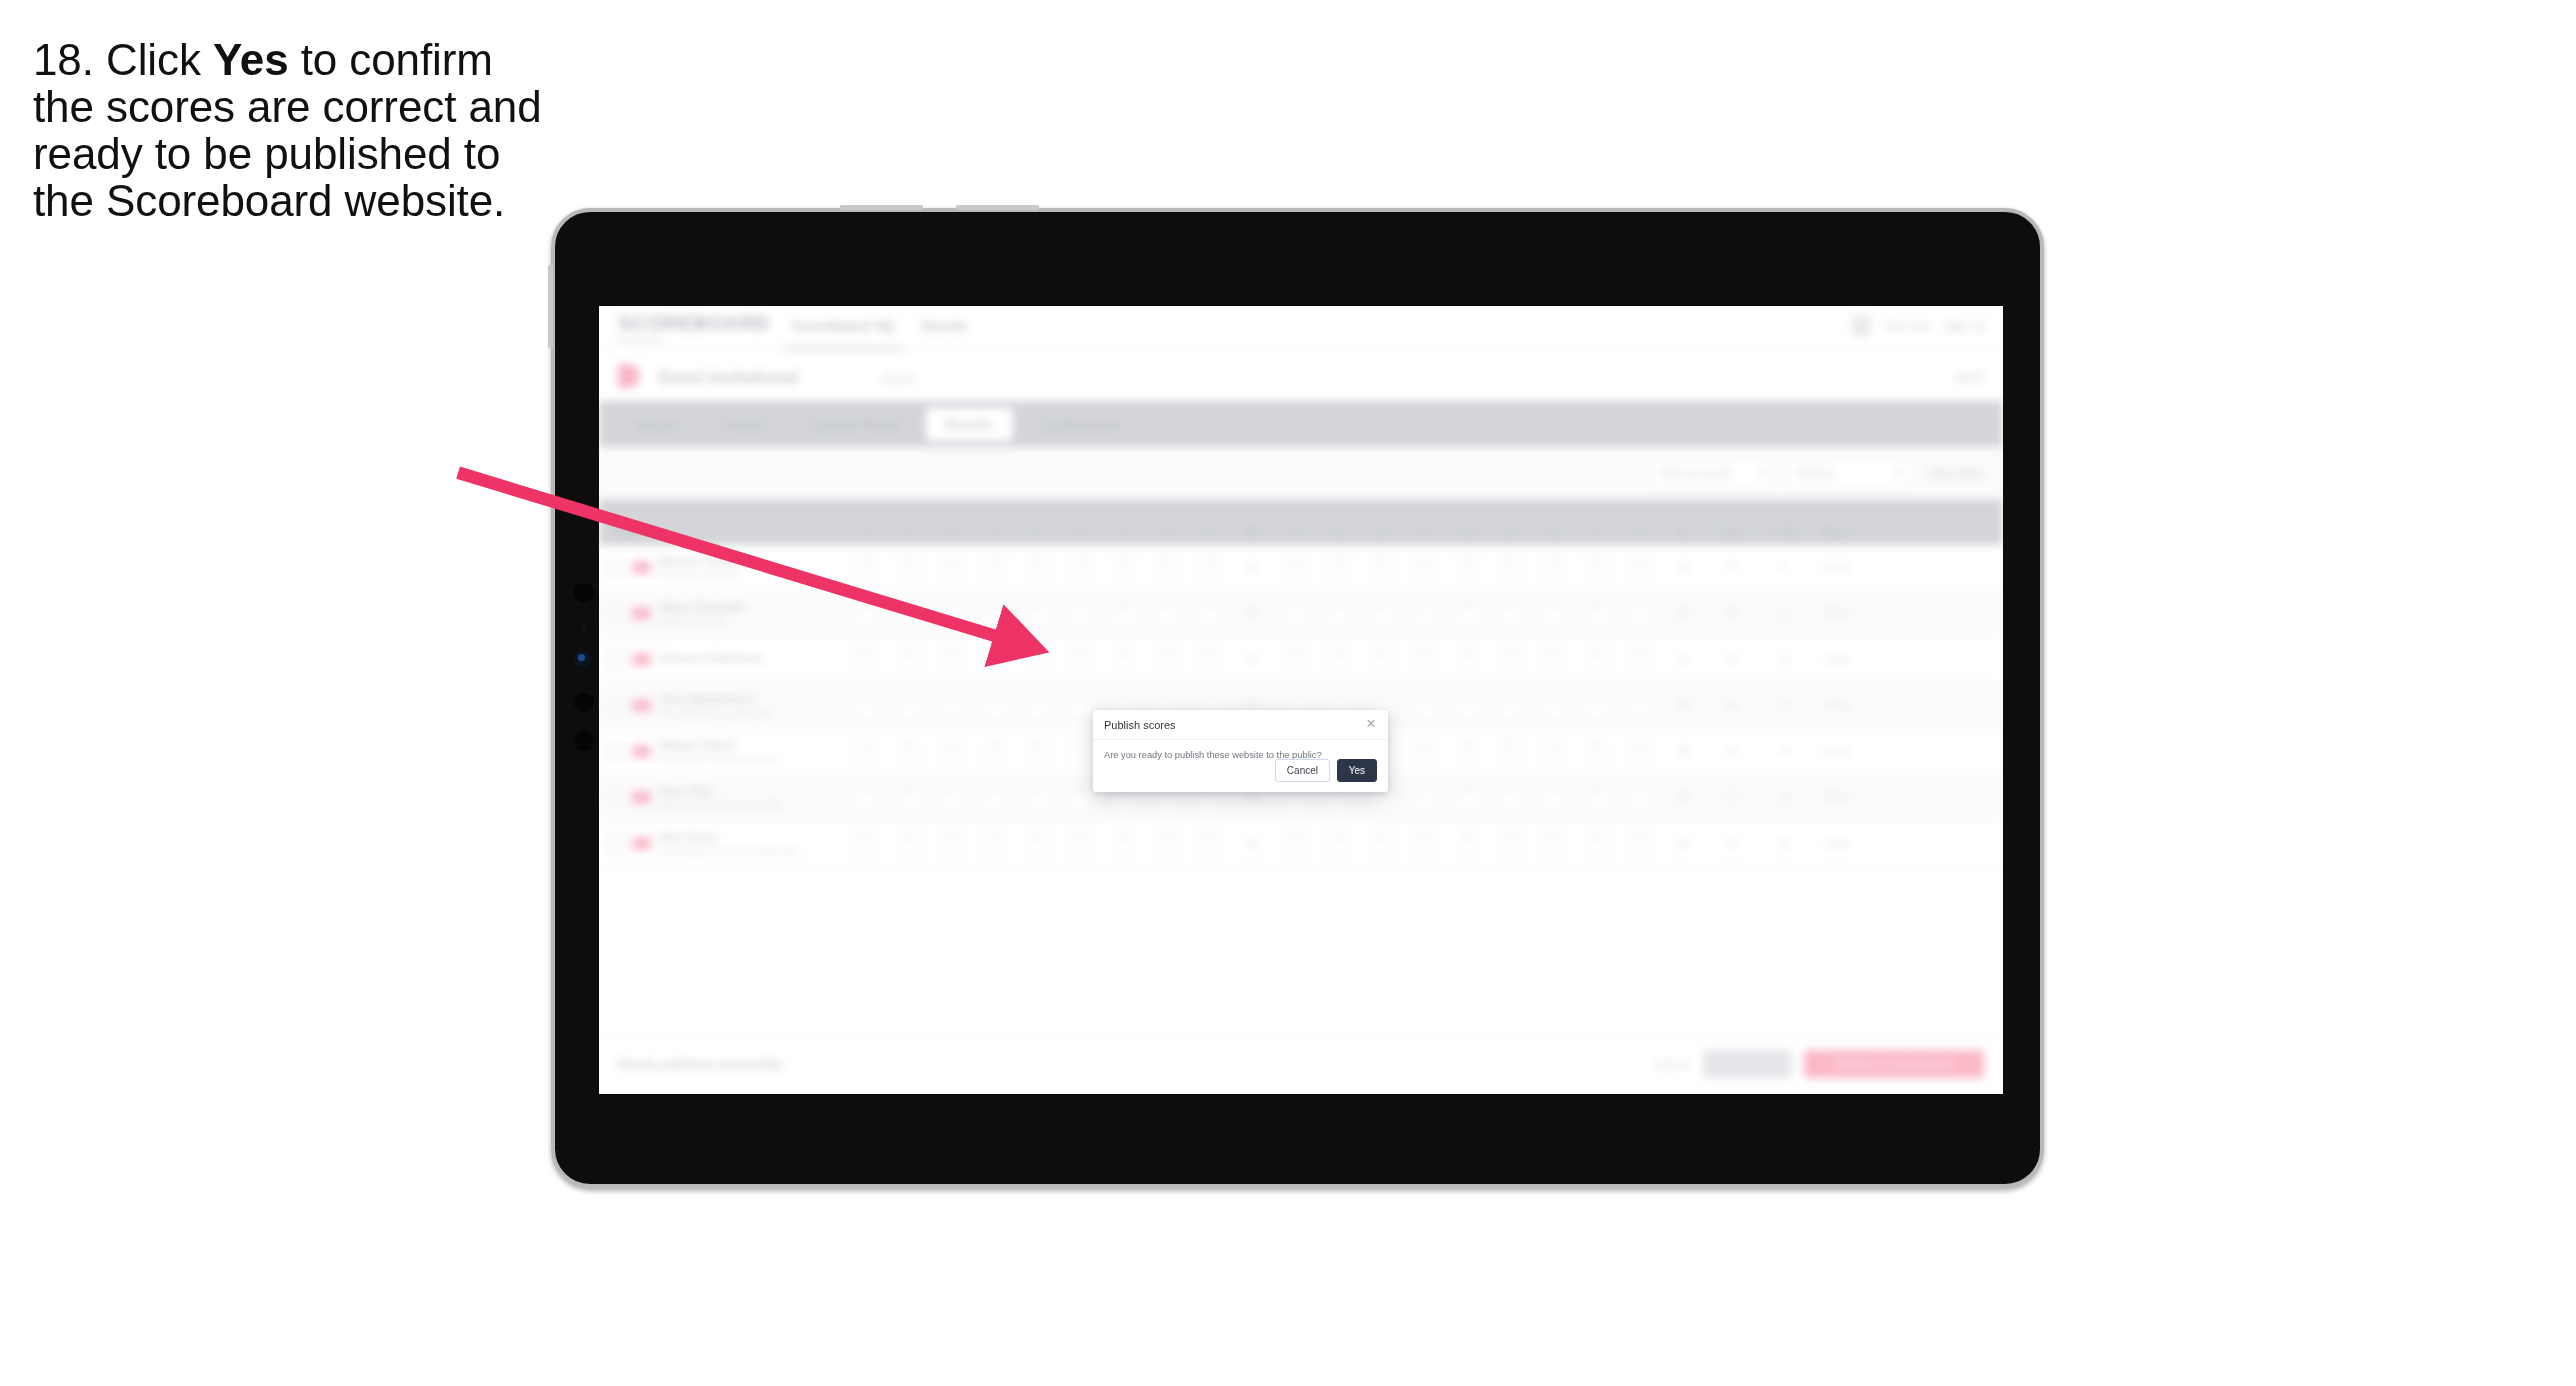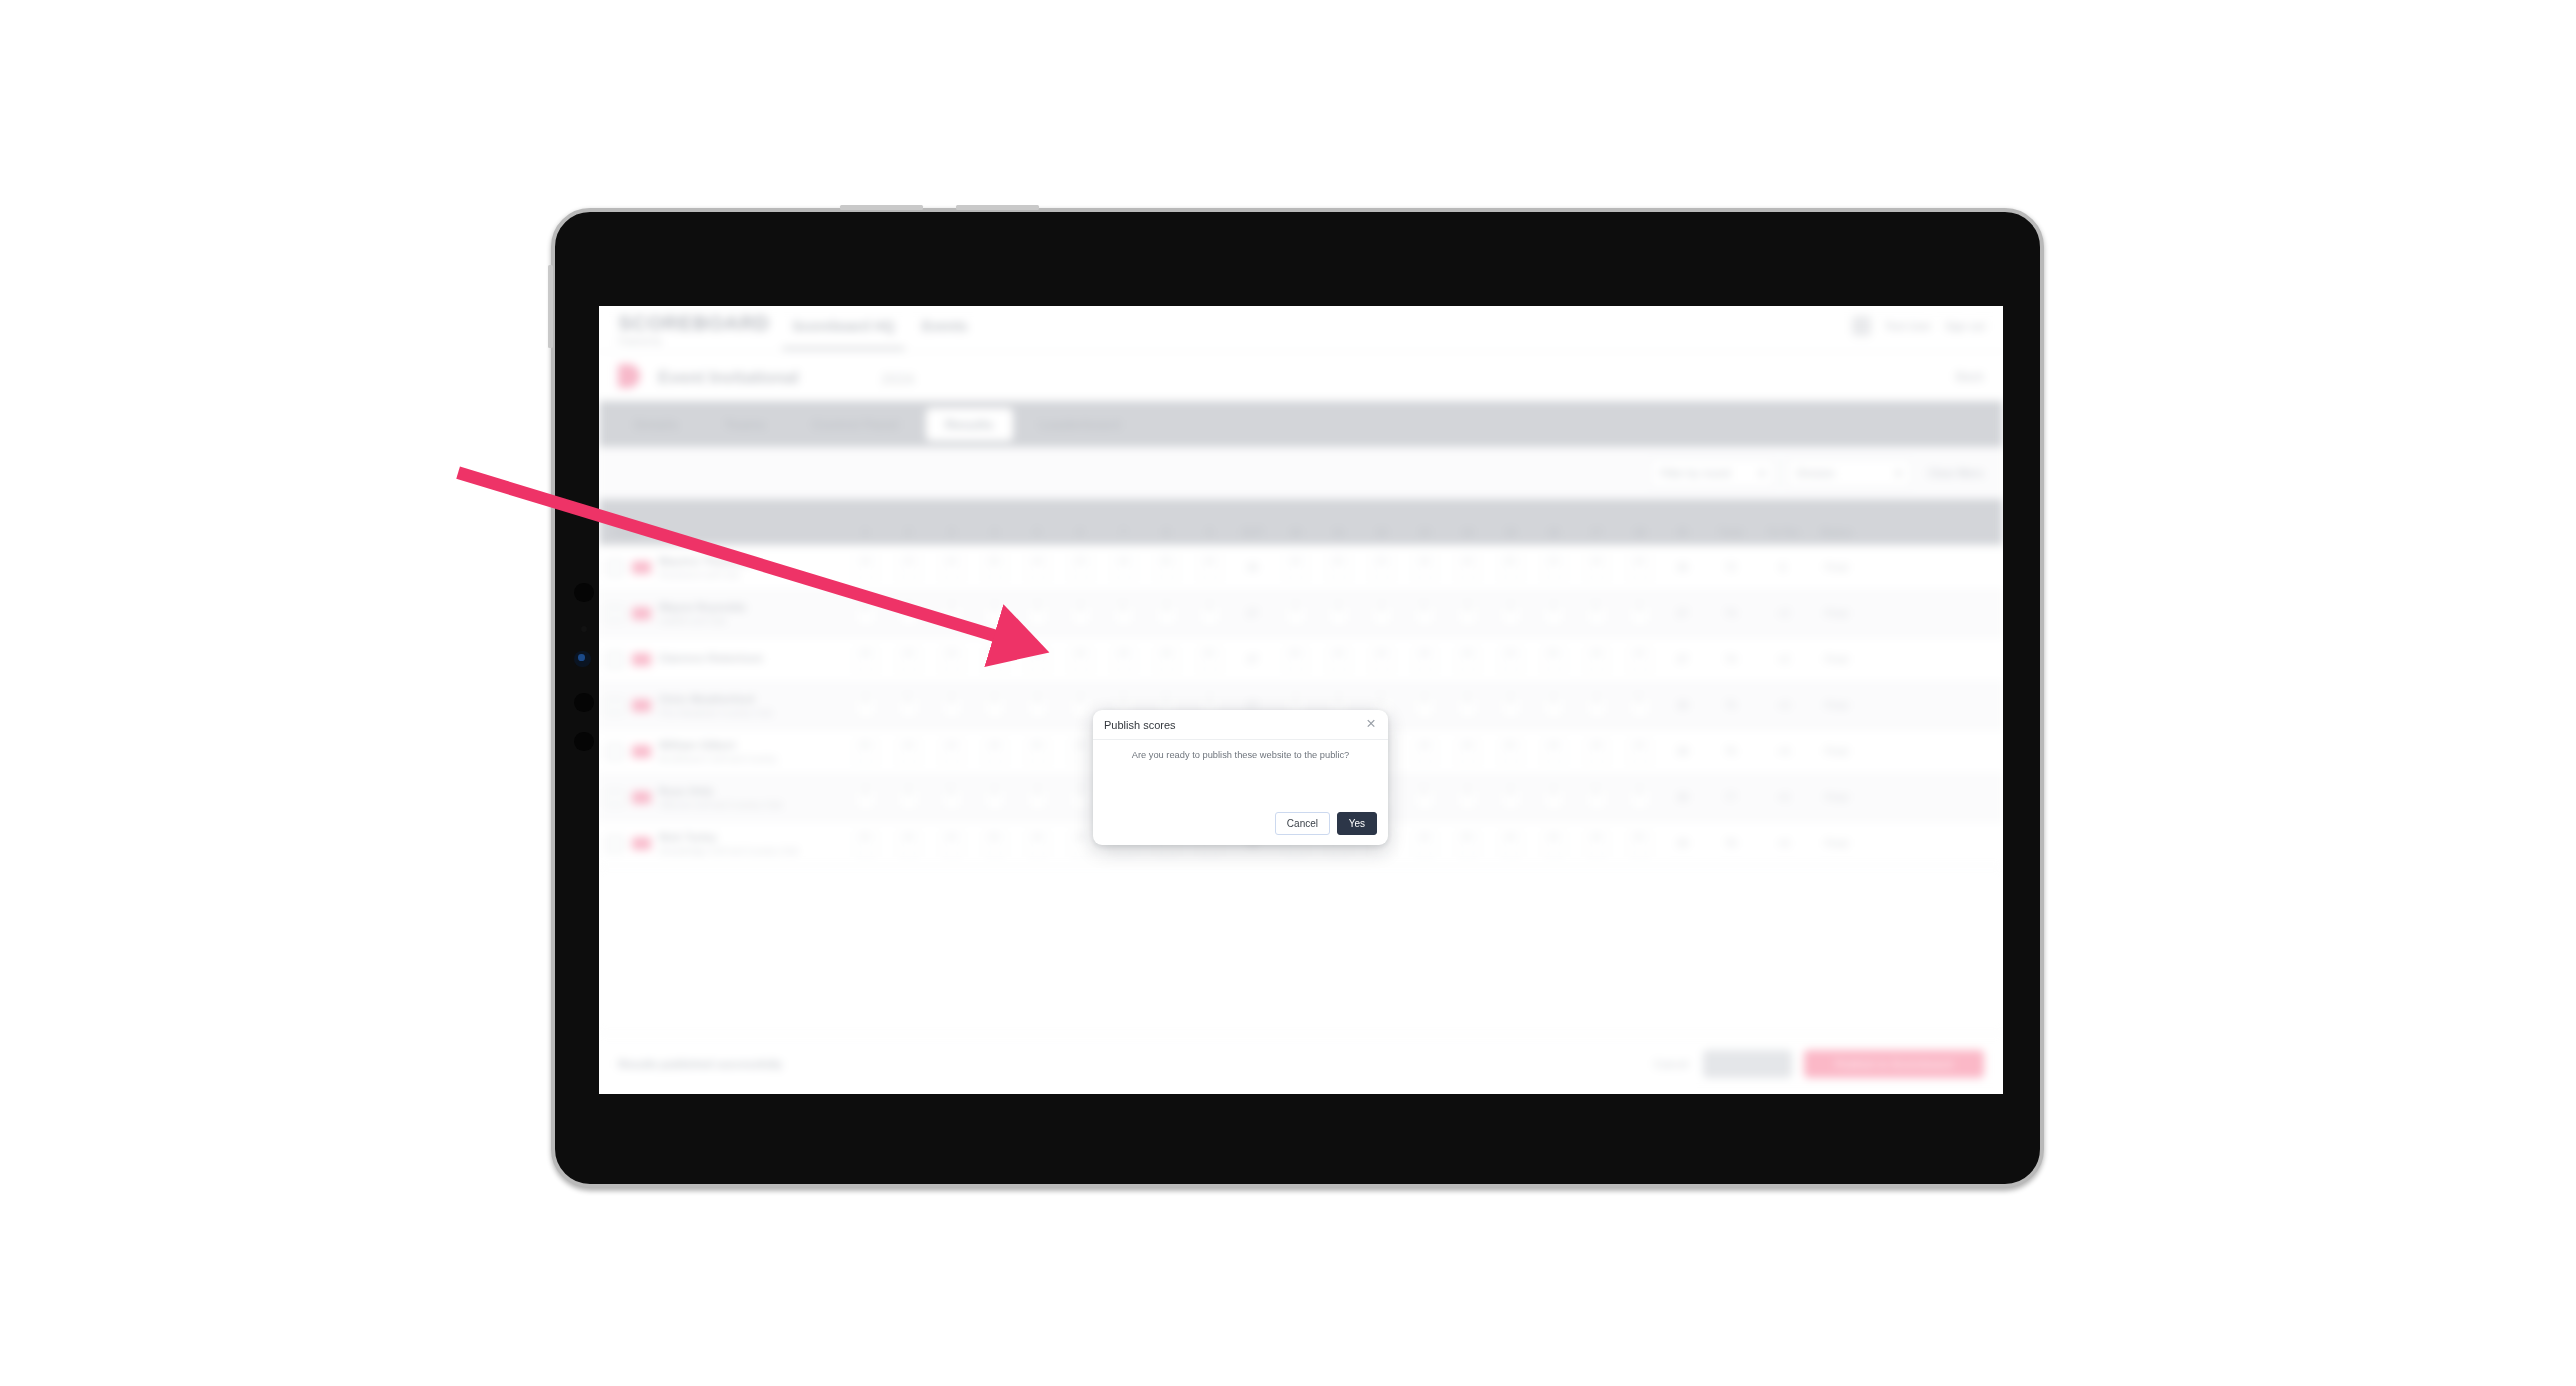--- a/index.html
+++ b/index.html
@@ -148,25 +148,24 @@
     background:#e4e6e9; color:#e4e6e9; border-radius:4.5px;
     padding:8.2px 25px; font-size:11px; margin-right:12px;
   }
   .footer-btn-pink {
     background:#fbb8c7; color:#fde4ea; border-radius:4.5px;
     padding:8.2px 31px; font-size:11px; font-weight:600;
   }
 
   
   #modal {
-    position:absolute; left:494px; top:404px; width:295px; height:135px;
-    background:#ffffff; border-radius:9px;
+    position:absolute; left:494px; top:404px; width:295px; height:82px;
+    background:#ffffff; border-radius:3px;
     box-shadow:0 5.2px 19.3px rgba(20,25,40,0.20), 0 1.5px 5.2px rgba(20,25,40,0.10);
     z-index:40;
-    text-align:center;
   }
   #modal-head {
     position:relative; height:30px; border-bottom:0.7px solid #edeff1;
     display:flex; align-items:center; padding:0 11px;
   }
   #modal-title { font-size:11px; color:#33373d; font-weight:400; }
   #modal-close {
     position:absolute; right:9.6px; top:6.7px; width:15px; height:15px;
     display:flex; align-items:center; justify-content:center;
     font-size:12.6px; color:#9aa0a8; line-height:1; cursor:pointer;
@@ -187,20 +186,23 @@
   #arrow-svg {
     position:absolute; left:0; top:0; width:2576px; height:1386px;
     pointer-events:none; z-index:60;
   }
 </style>
 </head>
 <body>
 
 <div id="root">
 
+  <div id="instruction">
+    <span>18. Click </span><b>Yes</b><span> to confirm the scores are correct and ready to be published to the Scoreboard website.</span>
+  </div>
 
   <div id="tablet">
     <div class="vol-btn" id="vol-up"></div>
     <div class="vol-btn" id="vol-down"></div>
     <div id="power-btn"></div>
 
     <div class="sensor" id="cam1"></div>
     <div class="sensor" id="dot1"></div>
     <div class="sensor" id="cam2"></div>
     <div class="sensor" id="cam3"></div>

